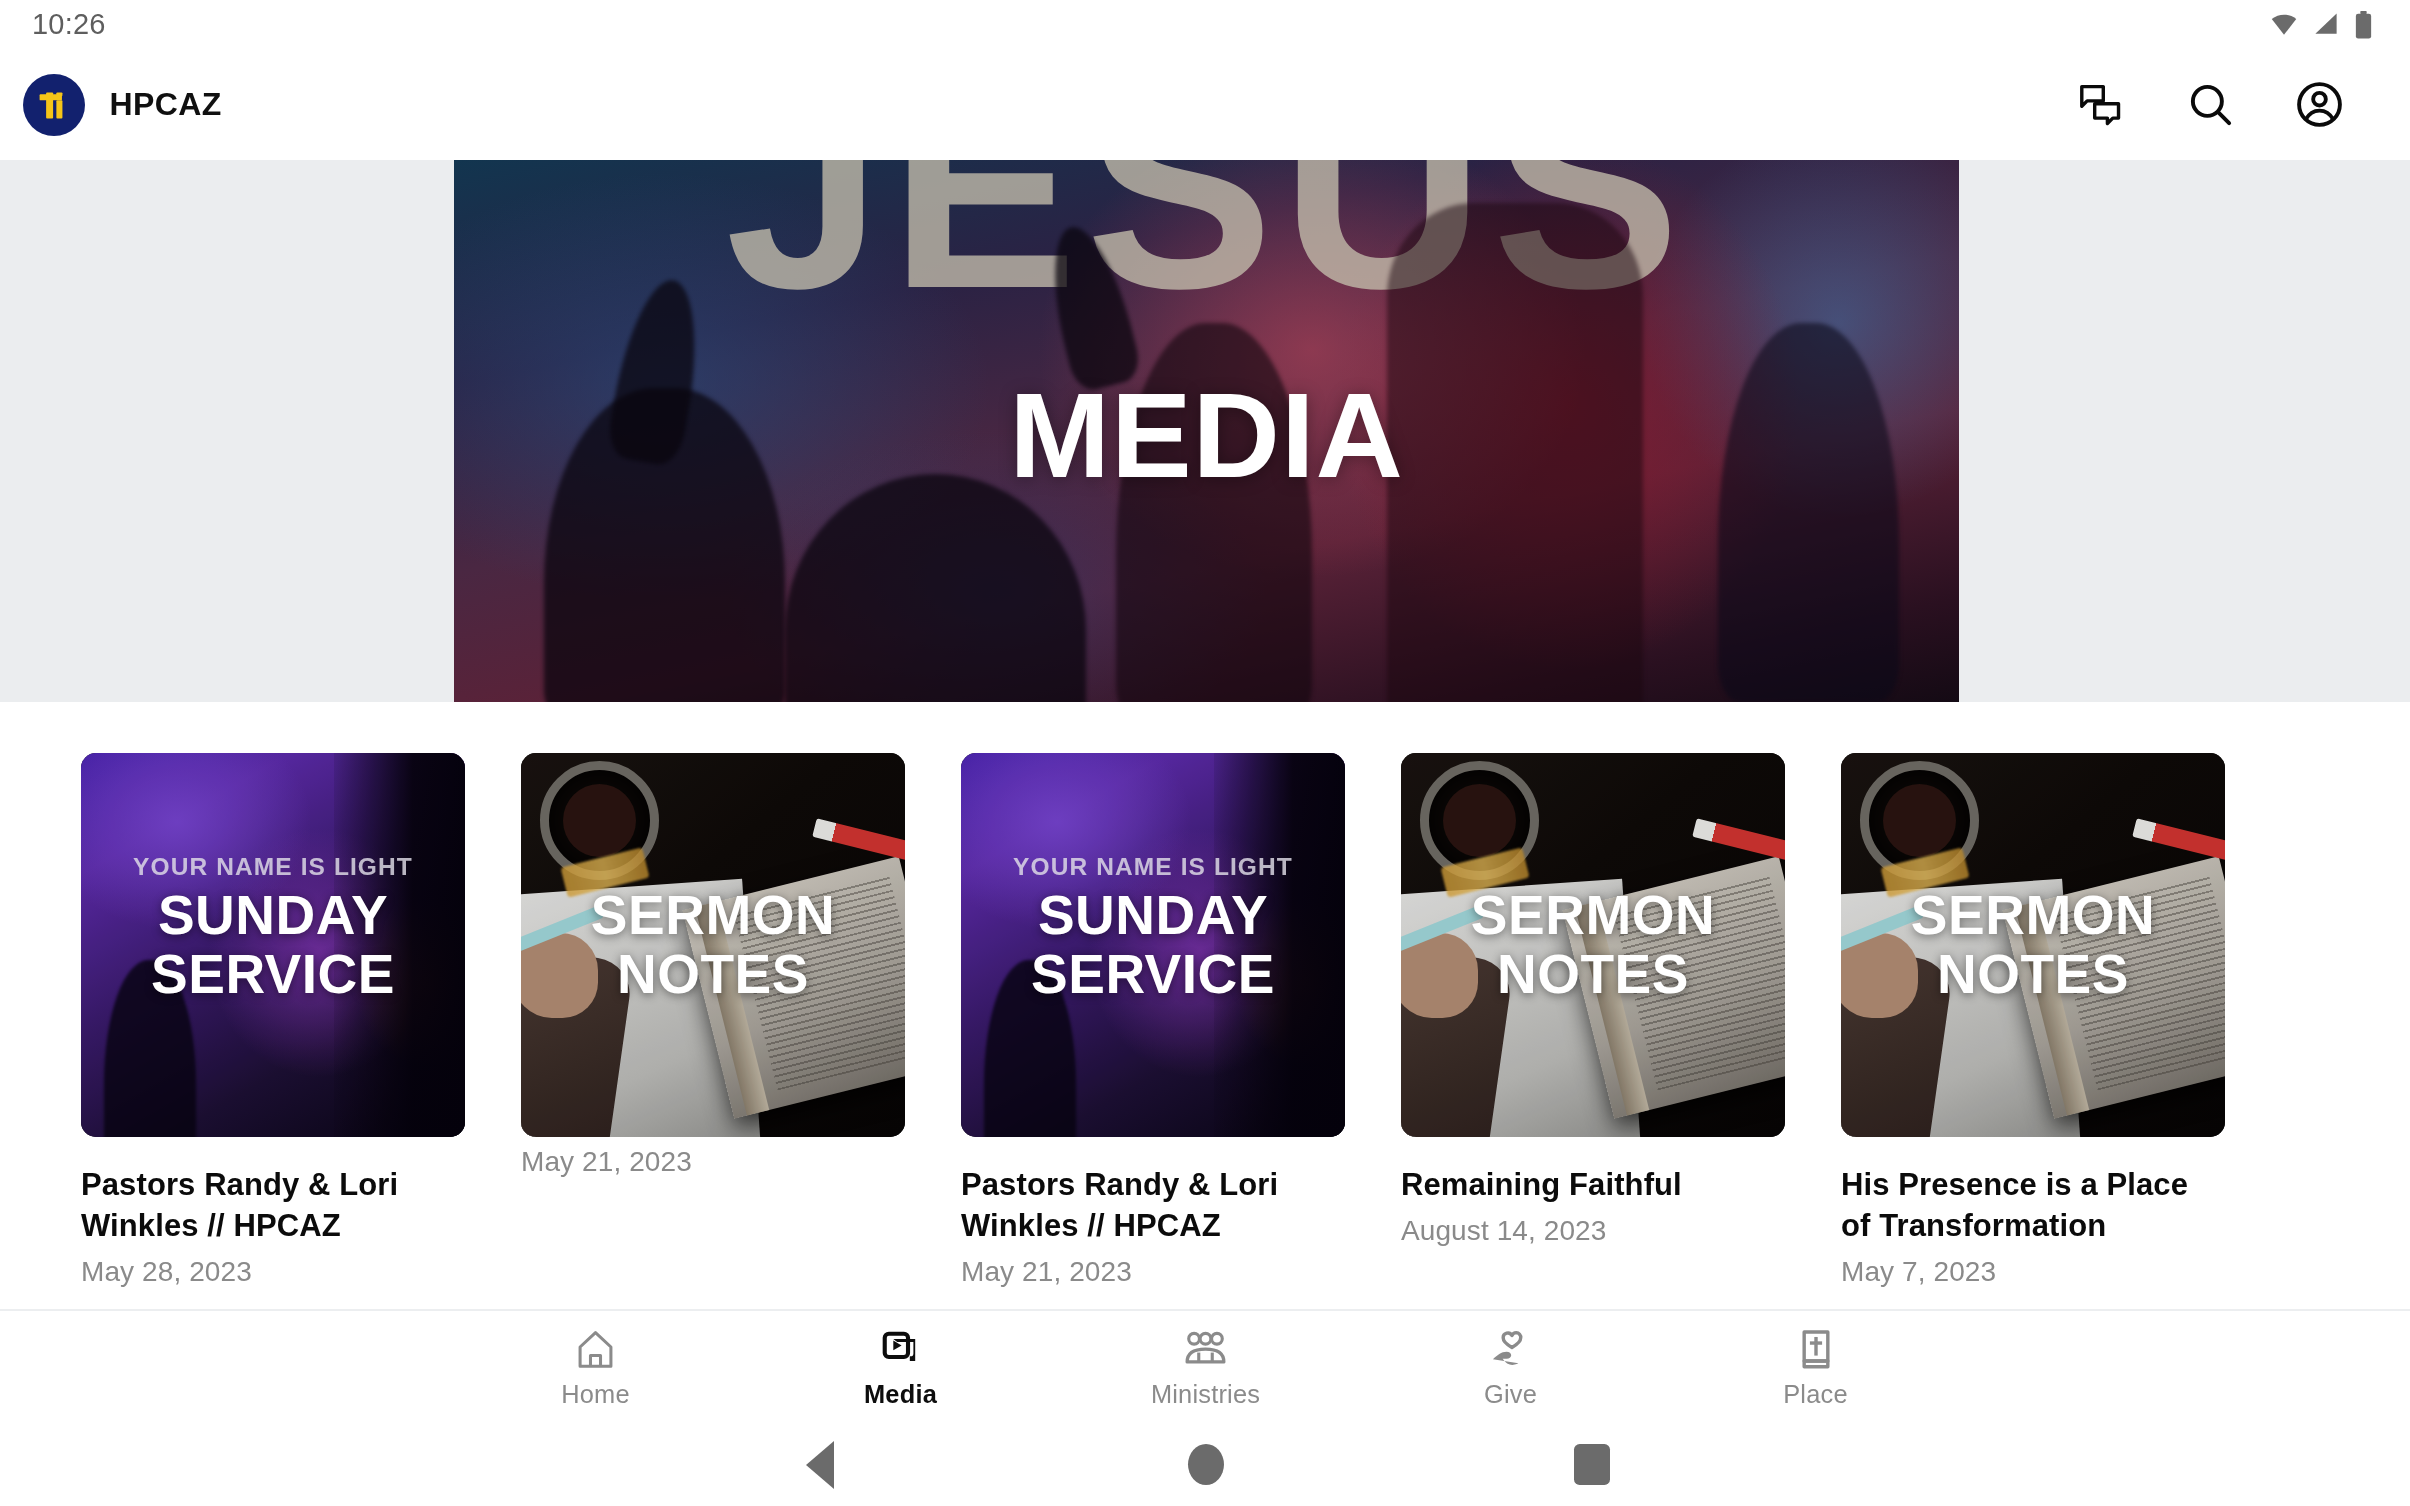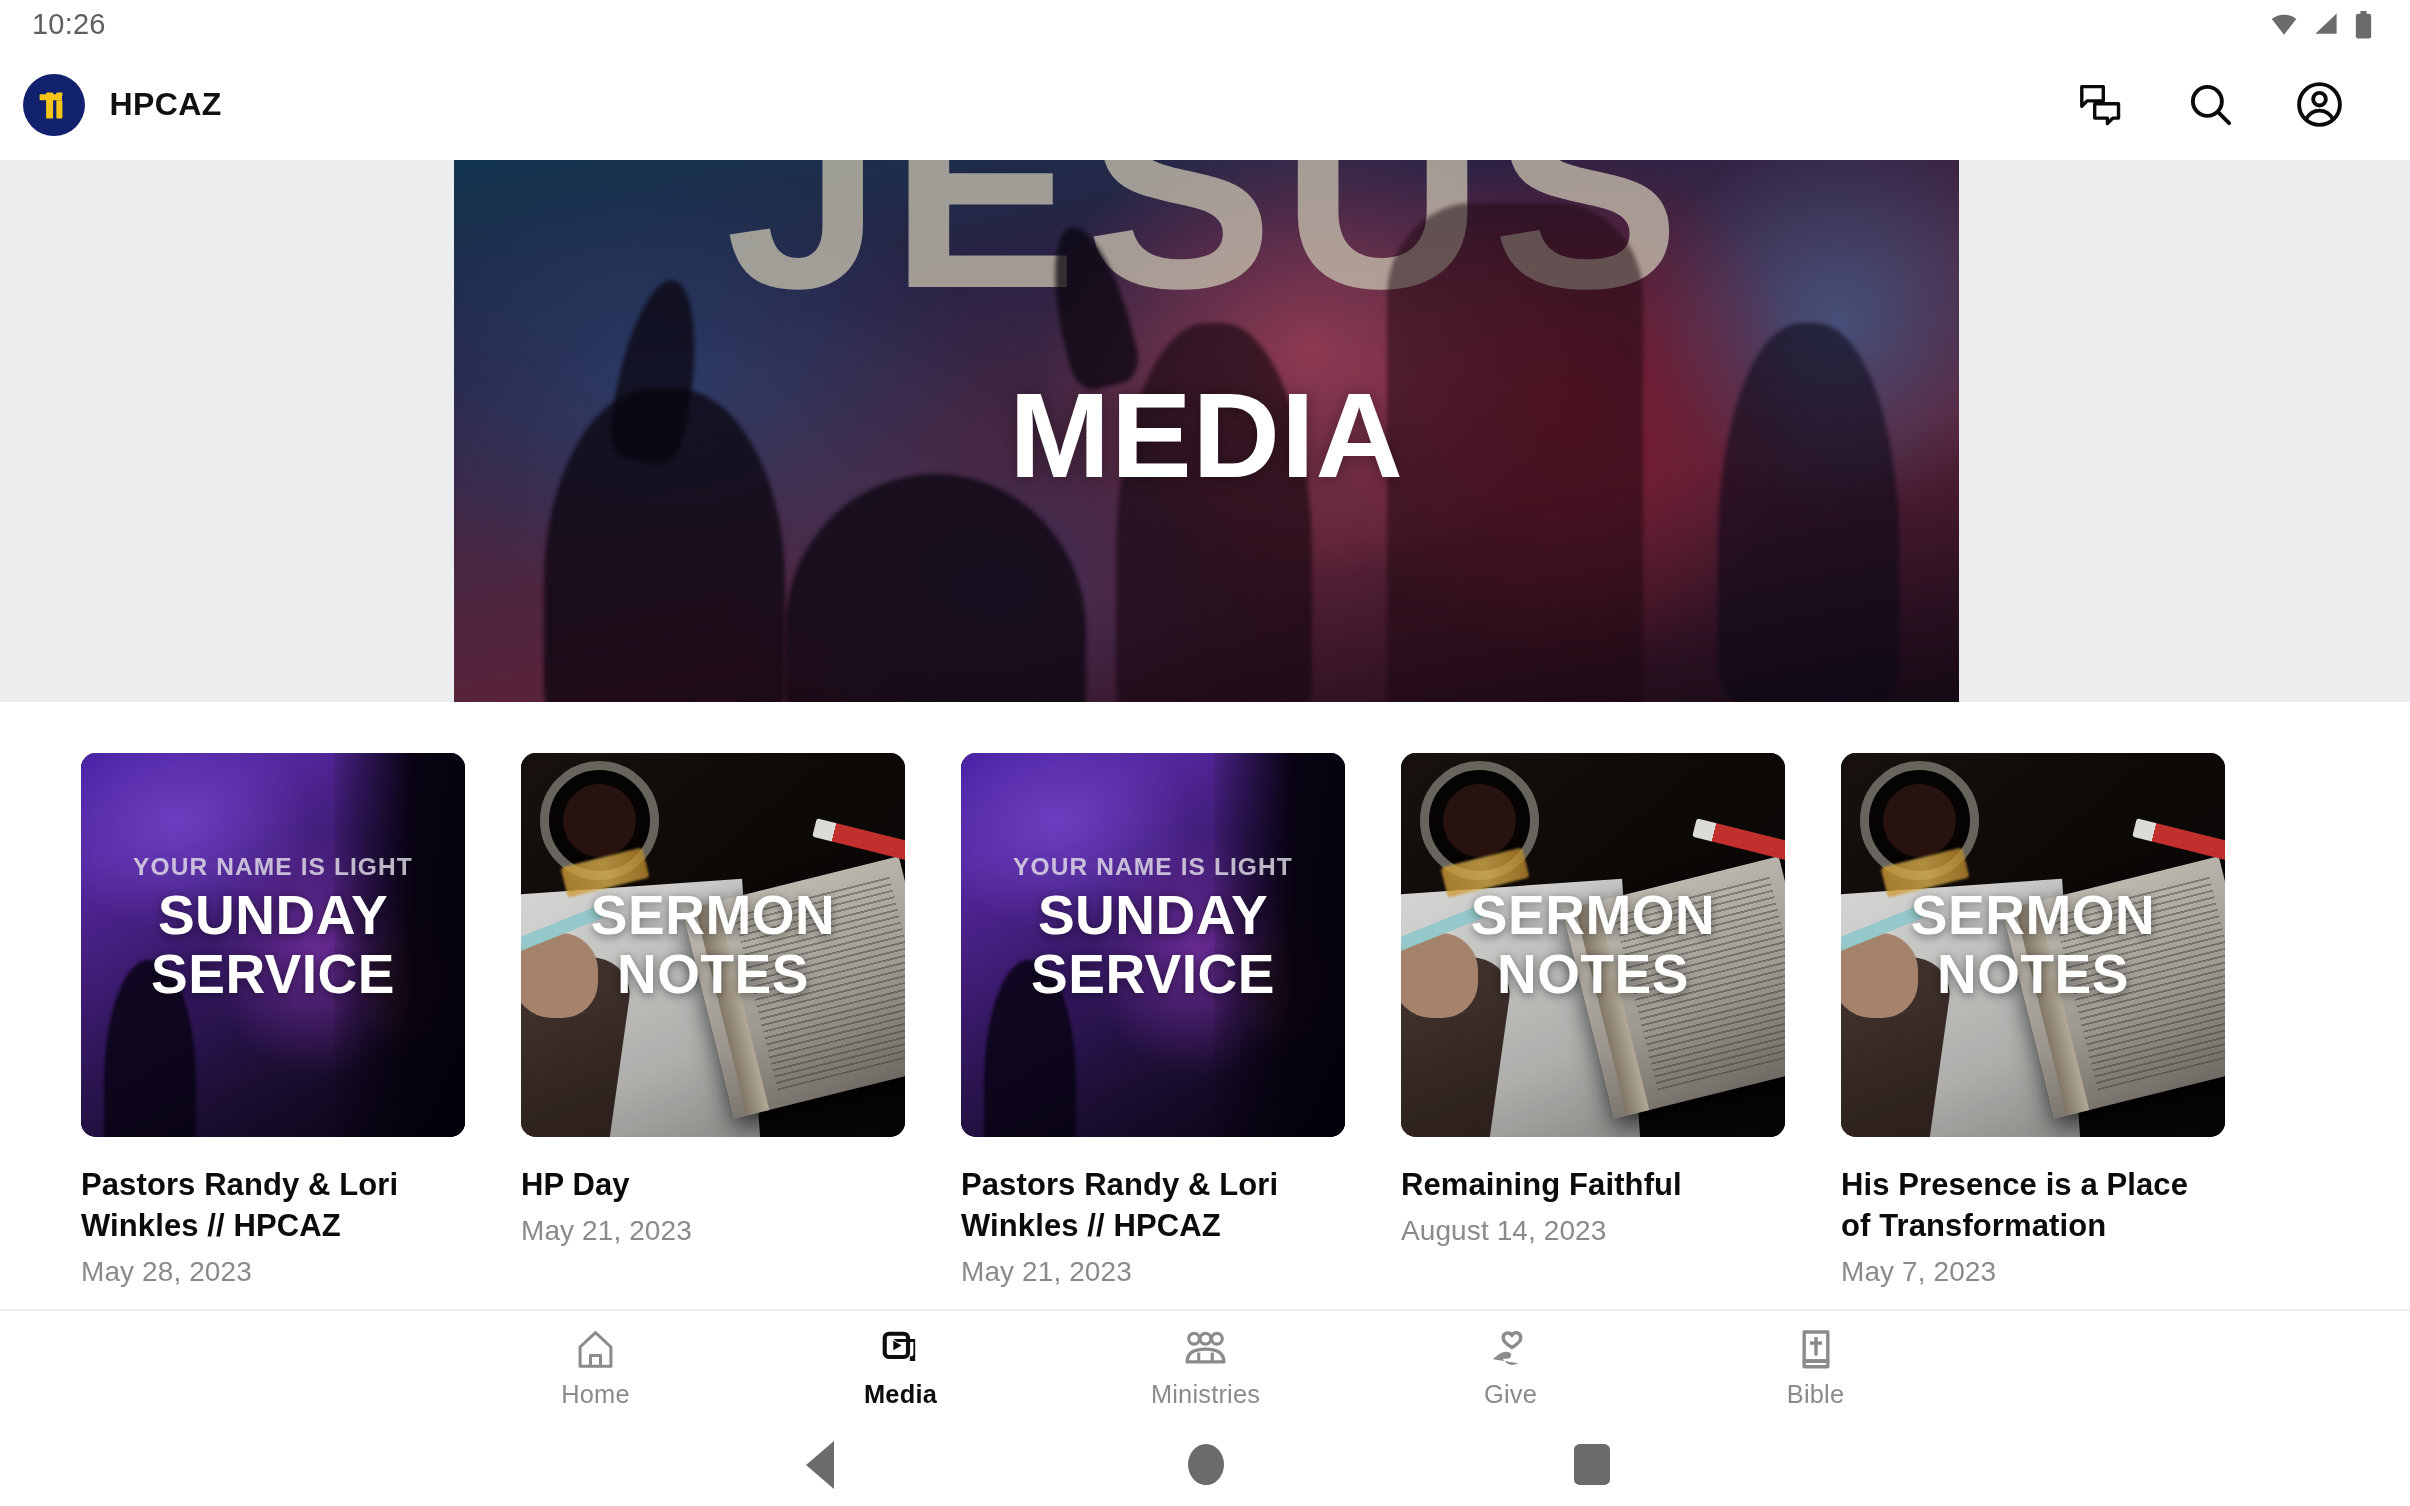--- a/index.html
+++ b/index.html
@@ -320,21 +320,20 @@
           <div class="nt-mug-inner"></div>
           <div class="nt-letters"></div>
           <div class="nt-pencil"></div>
           <div class="nt-arm"></div>
           <div class="nt-hand"></div>
           <div class="nt-pen"></div>
         </div>
         <div class="thumb-scrim"></div>
         <div class="thumb-caption">SERMON<br>NOTES</div>
       </div>
-      <div class="card-title">HP Day</div>
       <div class="card-date">May 21, 2023</div>
     </div>
 
     <div class="card">
       <div class="card-thumb">
         <div class="thumb-art art-sunday">
           <div class="sunday-hand"></div>
         </div>
         <div class="thumb-scrim"></div>
         <div class="thumb-kicker">YOUR NAME IS LIGHT</div>
@@ -440,21 +439,21 @@
 
     <div class="tab">
       <div class="tab-icon">
         <svg width="40" height="43" viewBox="0 0 20 24" fill="none" stroke="#8b8b8b" stroke-width="1.9" stroke-linejoin="round">
           <path d="M3.4 2.2 h13.2 v16.2 h-13.2 z"></path>
           <path d="M3.4 18.4 h13.2 v3.2 h-13.2 z"></path>
           <line x1="10" y1="5" x2="10" y2="15.4"></line>
           <line x1="6.6" y1="8.4" x2="13.4" y2="8.4"></line>
         </svg>
       </div>
-      <div class="tab-label">Bible</div>
+      <div class="tab-label">Place</div>
     </div>
 
   </div>
 
   <div class="androidnav">
     <div class="slot">
       <div class="nav-back"></div>
     </div>
     <div class="slot">
       <div class="nav-home"></div>

